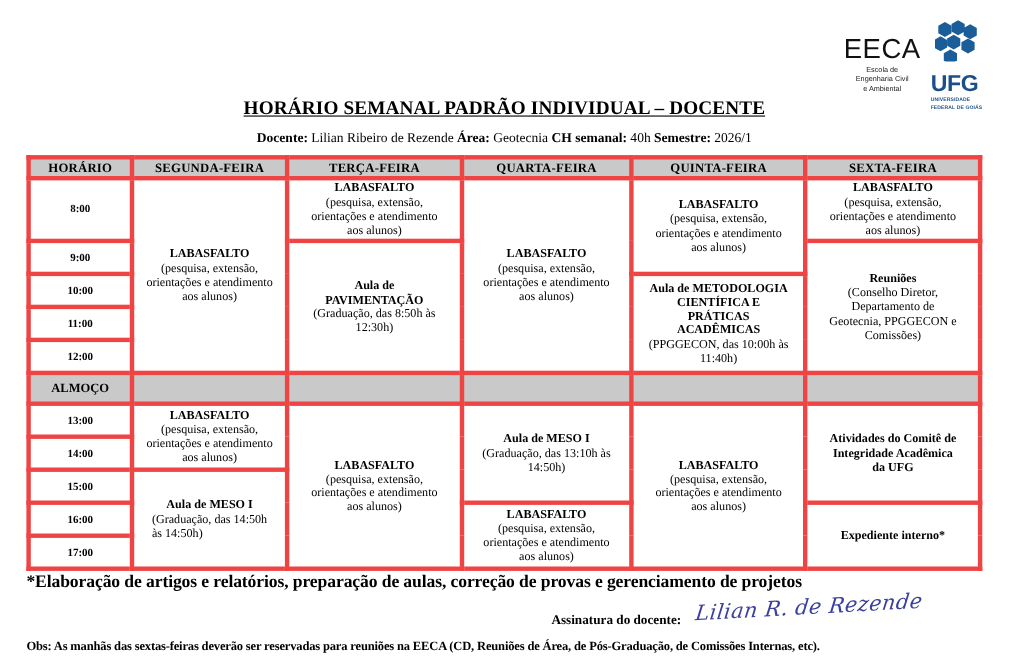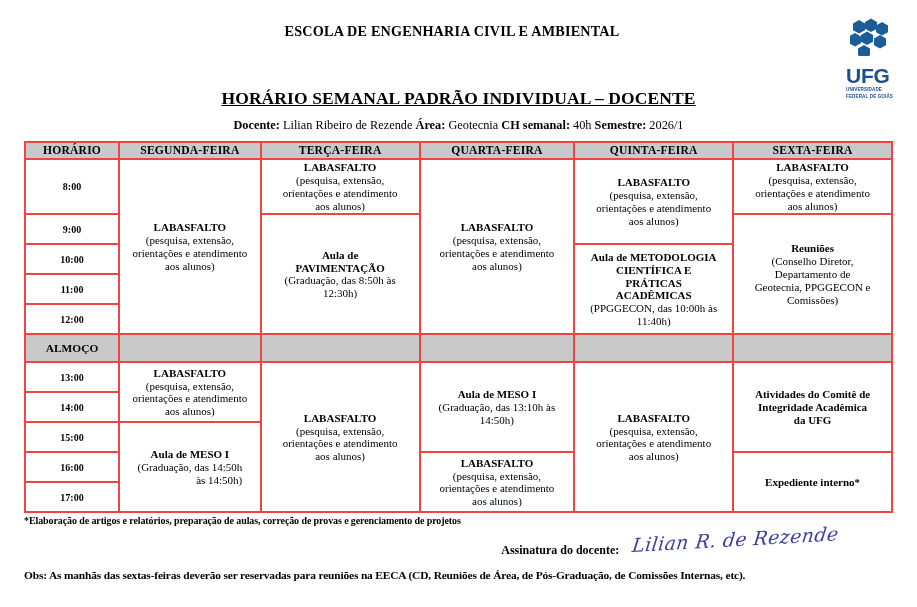--- a/index.html
+++ b/index.html
@@ -101,21 +101,21 @@
   .doc-meta b { font-weight: bold; }
 
   
   .table-wrap { padding: 0 24px; }
   table.sched {
     width: 100%;
     border-collapse: collapse;
     table-layout: fixed;
   }
   table.sched td, table.sched th {
-    border: 2px solid #ef4444;
+    border: 4px solid #ef4444;
     vertical-align: middle;
     text-align: center;
     padding: 1px 2px;
   }
   table.sched th {
     background: #c9c9c9;
     font-size: 11.6px;
     font-weight: bold;
     height: 17px;
     letter-spacing: 0.2px;
@@ -140,35 +140,35 @@
     line-height: 1.17;
     padding: 3px 3px;
   }
   .act-title { font-weight: bold; }
   .act-sub { font-weight: normal; }
   td.act-left {
     text-align: center;
   }
   .left-align {
     display: inline-block;
-    text-align: right;
+    text-align: left;
   }
 
   
   col.c-hour { width: 93px; }
   col.c-day1 { width: 140px; }
   col.c-day2 { width: 157px; }
   col.c-day3 { width: 153px; }
   col.c-day4 { width: 157px; }
   col.c-day5 { width: 157px; }
 
   
   .footnote {
     padding: 2px 24px 0 24px;
-    font-size: 10px;
+    font-size: 16px;
     font-weight: bold;
     letter-spacing: -0.1px;
   }
   .sign-row {
     display: flex;
     align-items: flex-start;
     padding: 10px 24px 0 24px;
     font-size: 12px;
     font-weight: bold;
   }
@@ -198,23 +198,30 @@
     font-size: 11.4px;
     font-weight: bold;
     letter-spacing: -0.15px;
   }
 </style>
 </head>
 <body>
 
 <div class="header">
   <div class="header-titles">
-    <div class="univ-line">ESCOLA DE ENGENHARIA CIVIL E AMBIENTAL</div>
   </div>
   <div class="logo-block">
+    <div class="eeca">
+      <div class="eeca-main">EECA</div>
+      <div class="eeca-sub">
+        <div>Escola de</div>
+        <div>Engenharia Civil</div>
+        <div>e Ambiental</div>
+      </div>
+    </div>
     <div class="ufg-block">
       <span>
         <svg width="40" height="38" viewBox="0 0 40 38" aria-hidden="true">
           <g fill="#1b5d99">
             <polygon points="9,2 15,5.4 15,12.2 9,15.6 3,12.2 3,5.4"></polygon>
             <polygon points="21,0.5 27,3.9 27,10.7 21,14.1 15,10.7 15,3.9"></polygon>
             <polygon points="32,4 38,7.4 38,14.2 32,17.6 26,14.2 26,7.4"></polygon>
             <polygon points="5,15 11,18.4 11,25.2 5,28.6 -1,25.2 -1,18.4"></polygon>
             <polygon points="17,13.5 23,16.9 23,23.7 17,27.1 11,23.7 11,16.9"></polygon>
             <polygon points="30,17 36,20.4 36,27.2 30,30.6 24,27.2 24,20.4"></polygon>

